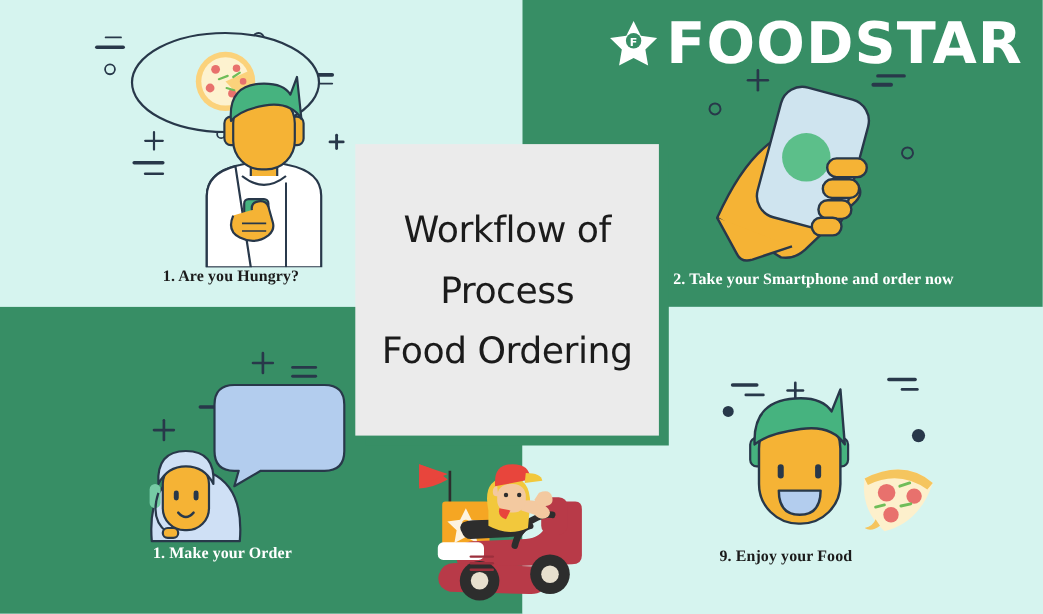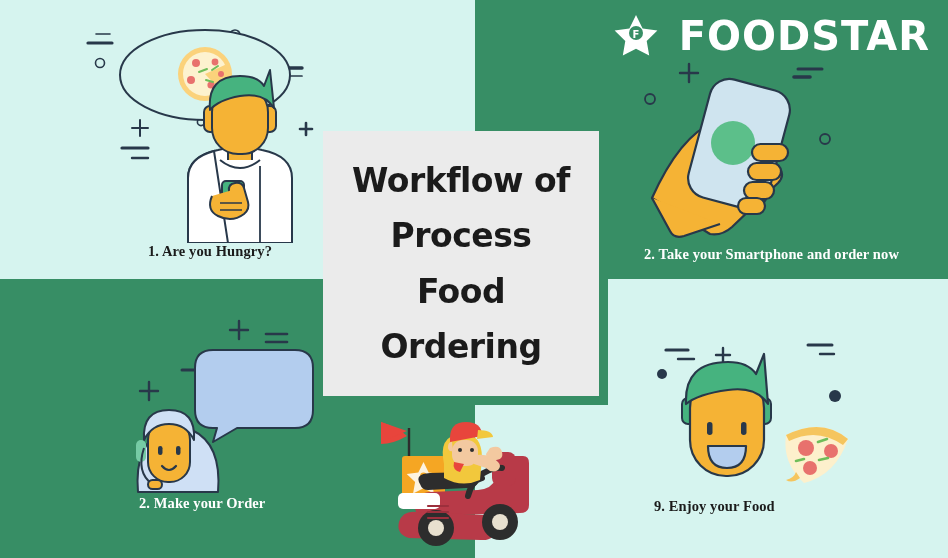--- a/index.html
+++ b/index.html
@@ -17,53 +17,52 @@
   #quad-2{left:475px;top:0;width:473px;height:279px;background:#378e65;}
   #quad-3{left:0;top:279px;width:475px;height:279px;background:#378e65;}
   #quad-4{left:475px;top:279px;width:473px;height:279px;background:#d6f4ef;}
 
   
   #brand-logo{
     position:absolute;right:18px;top:14px;
     display:flex;align-items:center;gap:7px;
   }
   #brand-logo .logo-word{
-    color:#ffffff;font-size:40px;font-weight:bold;
+    color:#ffffff;font-size:52px;font-weight:bold;
     letter-spacing:1px;line-height:1;
     font-family:"DejaVu Sans", sans-serif;
-    margin-left:13px;
   }
 
   
   #center-card-shadow{
     position:absolute;left:332px;top:140px;width:276px;height:265px;
     background:#378e65;
   }
   #center-card{
     position:absolute;left:323px;top:131px;width:276px;height:265px;
     background:#ebebeb;
     display:flex;align-items:center;justify-content:center;
   }
   #center-card-title{
     color:#1b1b1b;
     font-size:33px;line-height:1.67;
-    text-align:center;font-weight:700;
+    text-align:center;font-weight:400;
     font-family:"DejaVu Sans", sans-serif;
     letter-spacing:-0.5px;
     padding:0 12px;
   }
 
   
   .step-caption{
     position:absolute;font-size:14.5px;font-weight:bold;
     letter-spacing:0.1px;white-space:nowrap;
     font-family:Liberation Serif, serif;
   }
   #step-caption-1{left:148px;top:243px;color:#1b1b1b;}
-  #step-caption-2{left:612px;top:246px;color:#ffffff;margin-left:32px;}
+  #step-caption-2{left:612px;top:246px;color:#ffffff;}
   #step-caption-3{left:139px;top:495px;color:#ffffff;}
   #step-caption-4{left:654px;top:498px;color:#1b1b1b;}
 
   .art{position:absolute;}
 </style>
 </head>
 <body>
 
 <div class="canvas">
 
@@ -271,16 +270,16 @@
     <svg width="46" height="44" viewBox="0 0 46 44">
       <path d="M23 1 l6.6 13.4 l14.8 2.1 l-10.7 10.4 l2.5 14.7 L23 34.7 L9.8 41.6 l2.5 -14.7 L1.6 16.5 l14.8 -2.1 Z" fill="#ffffff"></path>
       <circle cx="23" cy="19" r="7" fill="#378e65"></circle>
       <text x="23" y="23.5" font-family="'DejaVu Sans', sans-serif" font-size="10" font-weight="bold" fill="#ffffff" text-anchor="middle">F</text>
     </svg>
     <span class="logo-word">FOODSTAR</span>
   </div>
 
   <div class="step-caption" id="step-caption-1">1. Are you Hungry?</div>
   <div class="step-caption" id="step-caption-2">2. Take your Smartphone and order now</div>
-  <div class="step-caption" id="step-caption-3">2. Make your Order</div>
+  <div class="step-caption" id="step-caption-3">1. Make your Order</div>
   <div class="step-caption" id="step-caption-4">9. Enjoy your Food</div>
 
 </div>
 
 </body></html>

